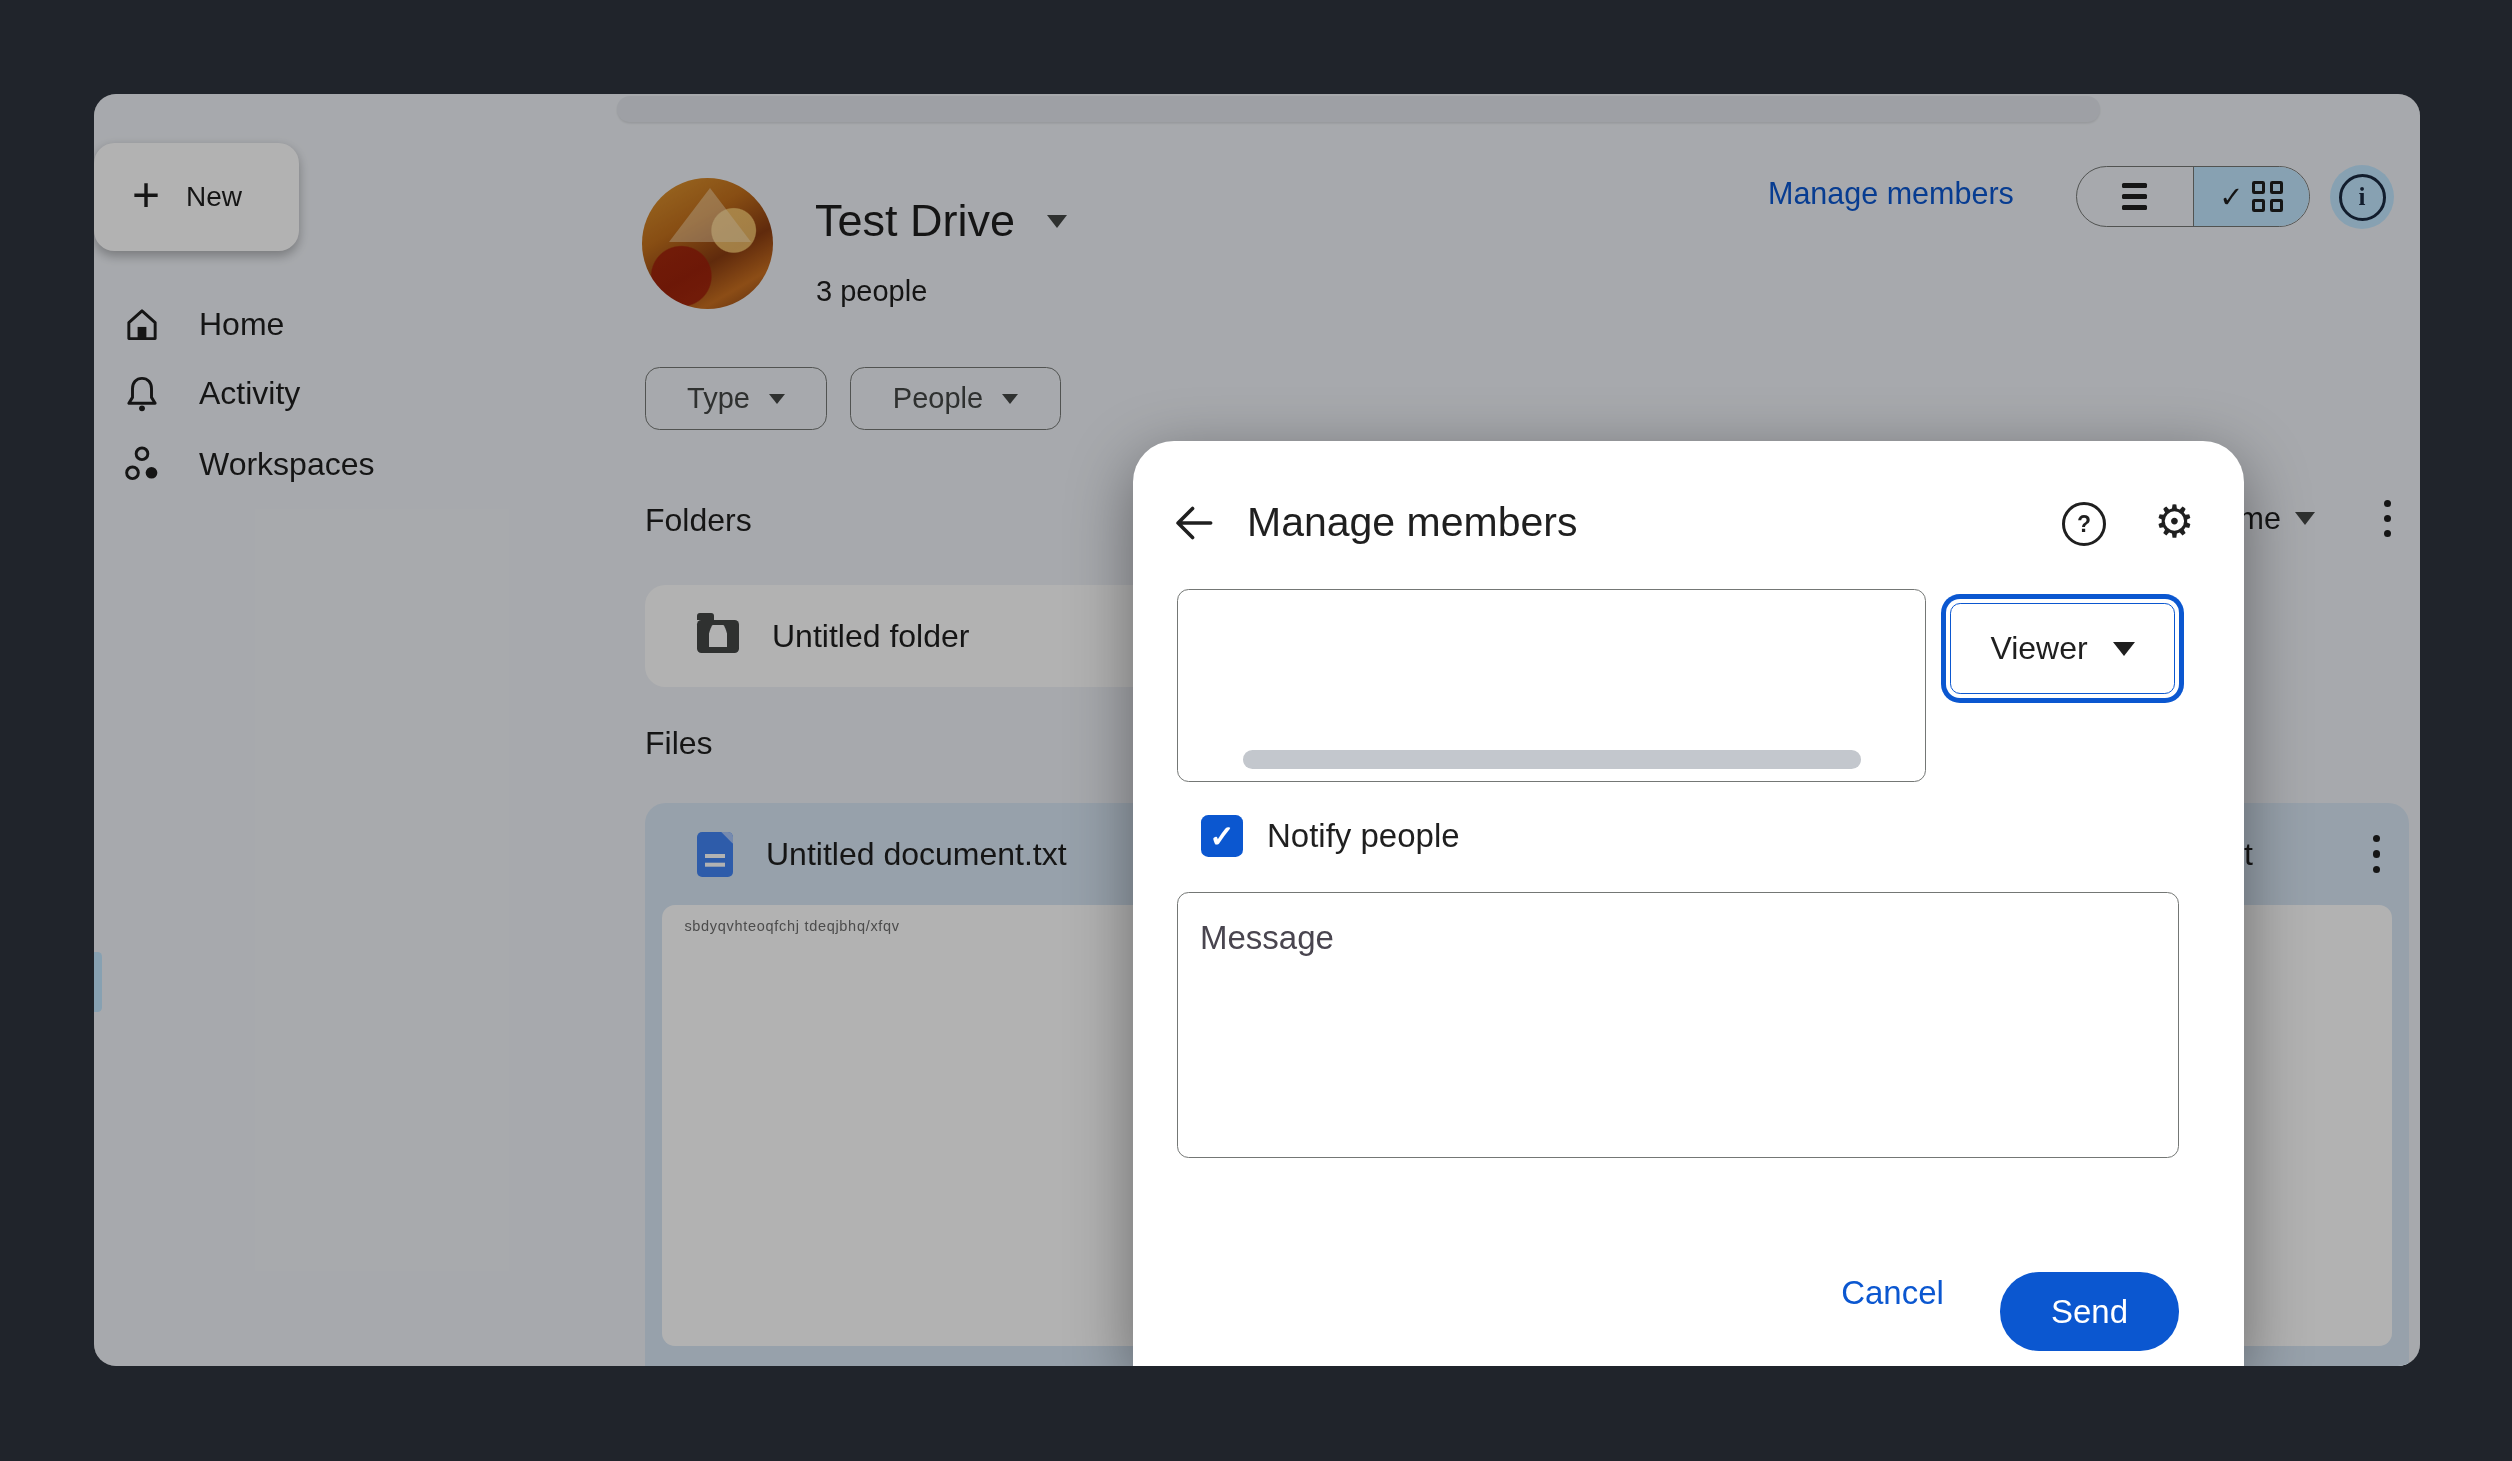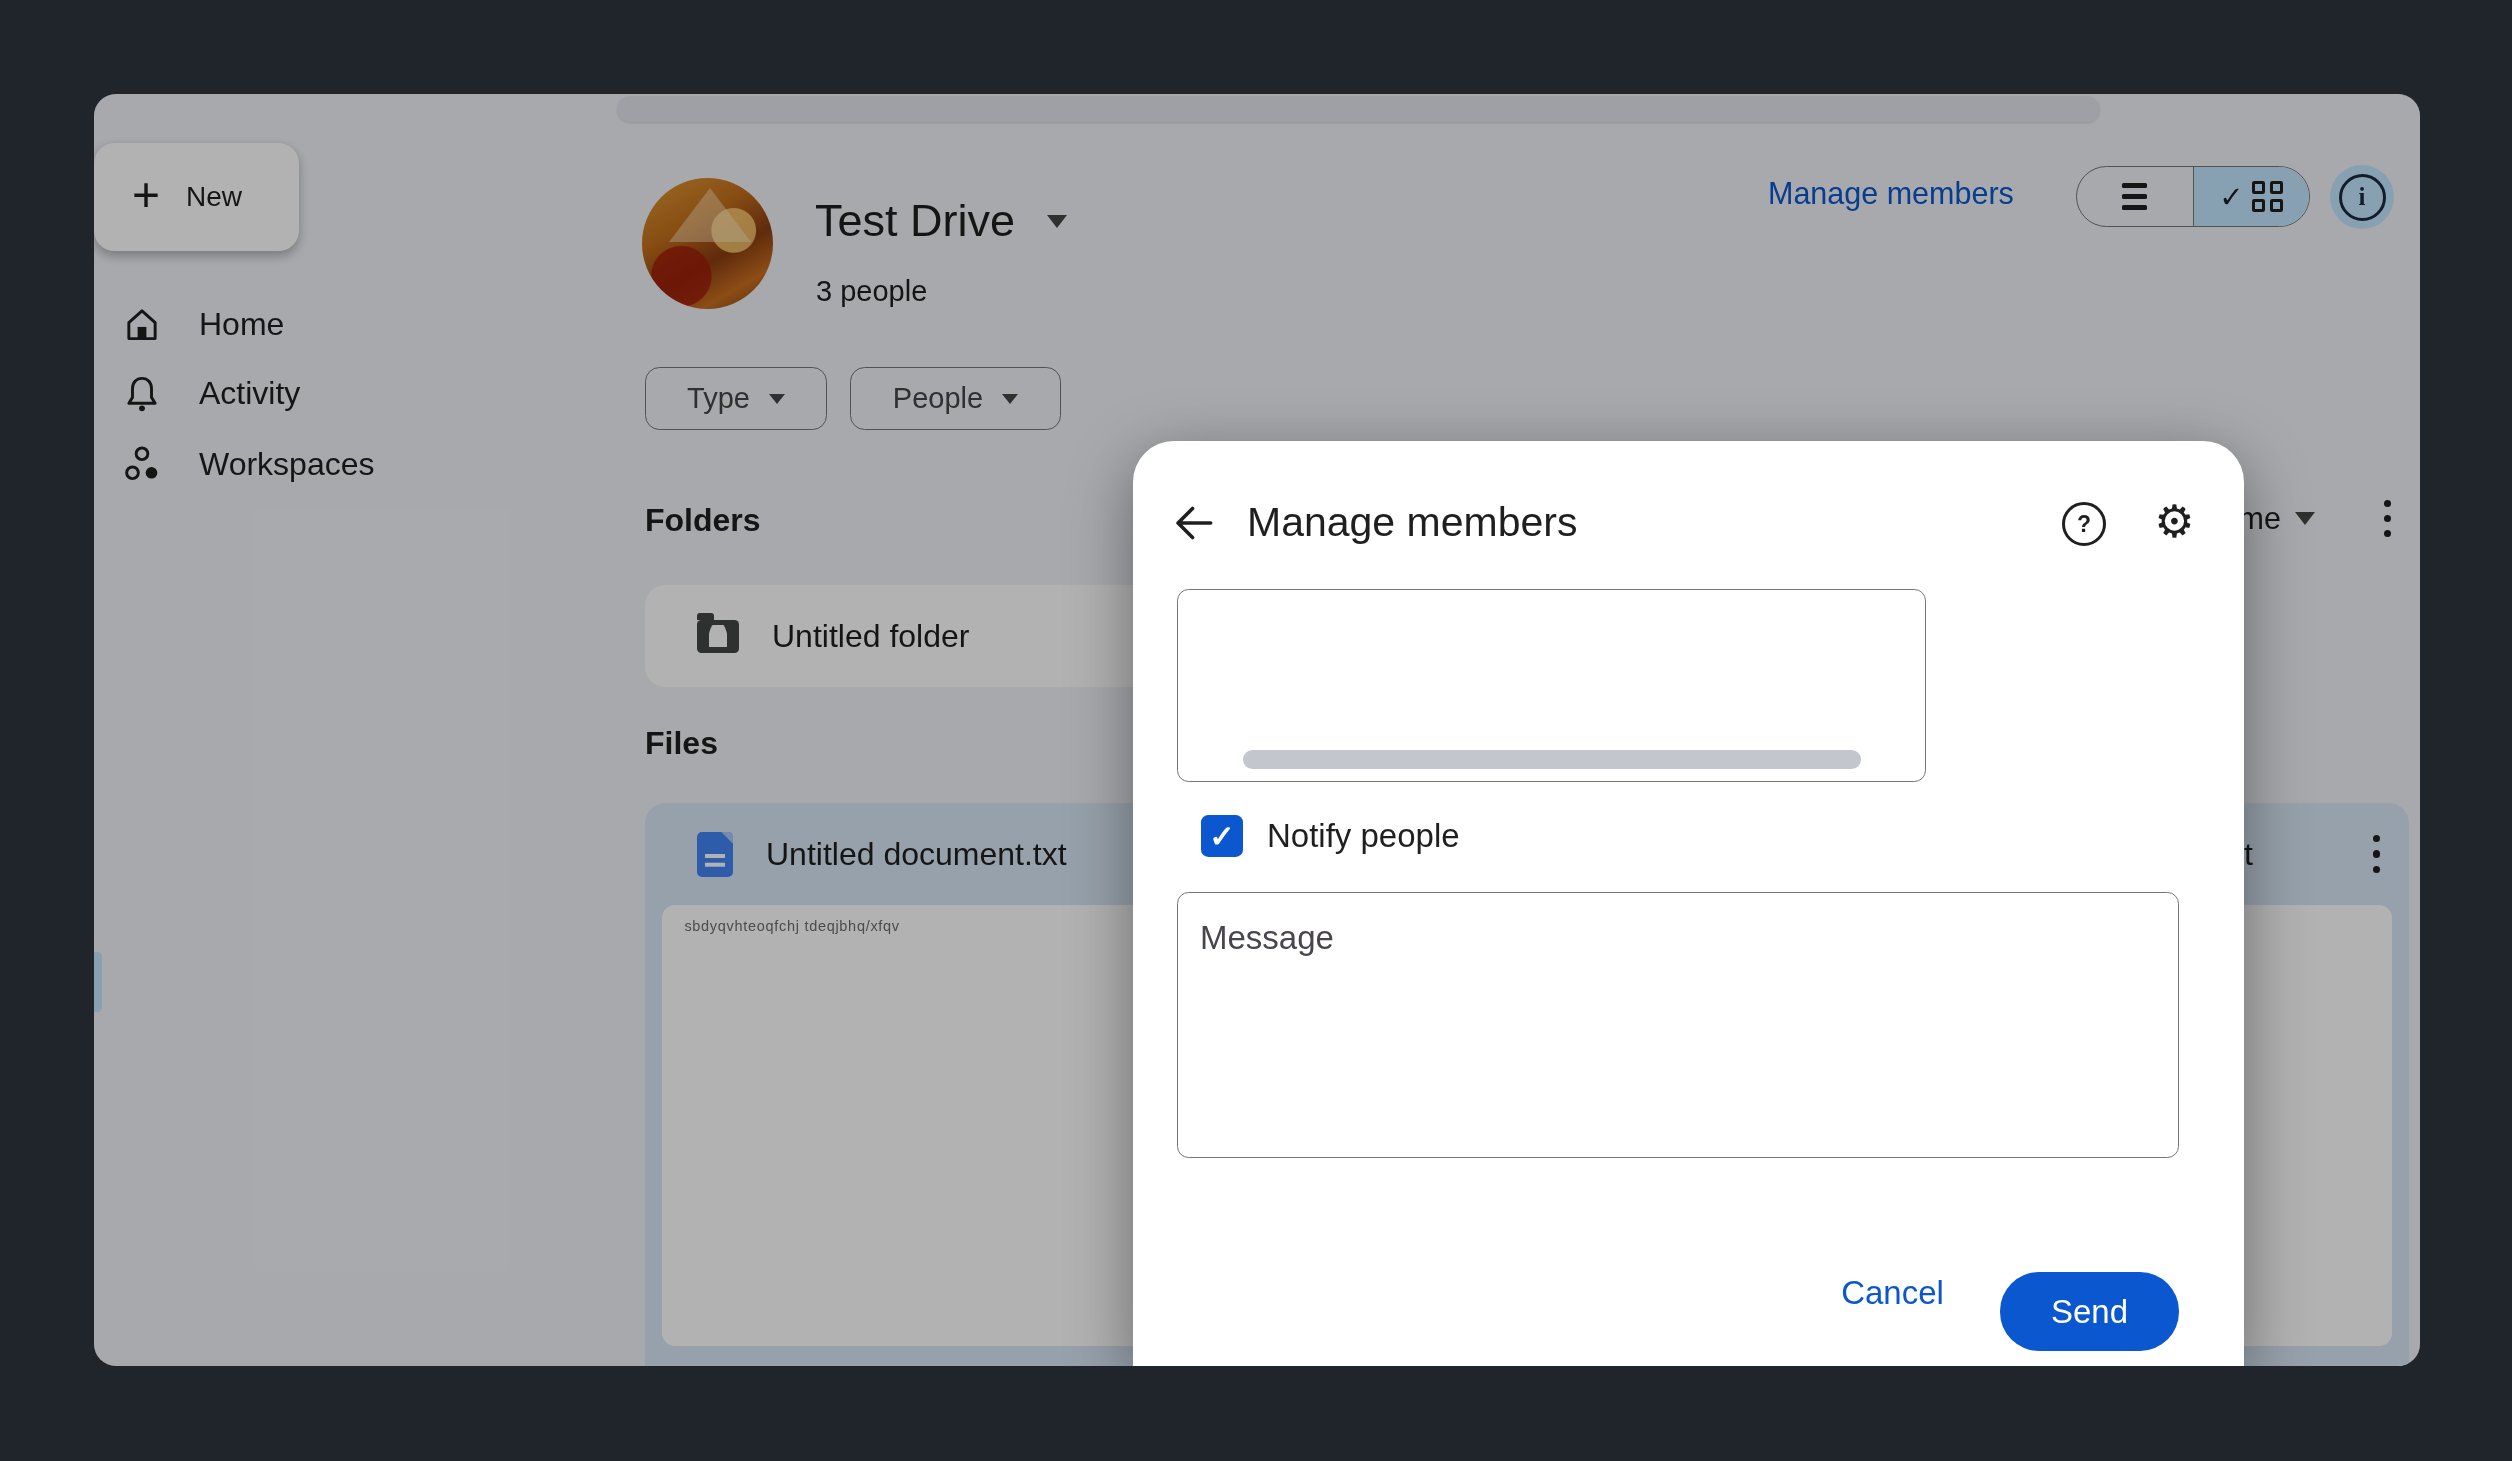--- a/index.html
+++ b/index.html
@@ -55,21 +55,21 @@
   }
   .avatar::after{content:"";position:absolute;left:20%;top:8%;width:0;height:0;border-left:41px solid transparent;border-right:41px solid transparent;border-bottom:54px solid rgba(255,236,200,0.45);}
   .drive-title{position:absolute;left:198px;top:100px;height:54px;display:flex;align-items:center;gap:32px;font-size:45px;font-weight:500;color:#1f1f1f;}
   .drive-sub{position:absolute;left:199px;top:179px;height:36px;display:flex;align-items:center;font-size:29px;color:#1f1f1f;}
   .caret{width:0;height:0;border-left:10.2px solid transparent;border-right:10.2px solid transparent;border-top:13px solid #444746;}
   .caret.small{border-left-width:8px;border-right-width:8px;border-top-width:10.2px;}
   .chip-filter{
     position:absolute;top:273px;height:63px;border:1.5px solid #747775;border-radius:14.5px;
     display:flex;align-items:center;justify-content:center;gap:19px;font-size:29px;color:#444746;font-weight:500;box-sizing:border-box;background:transparent;
   }
-  .sect-label{font-size:32px;font-weight:700;color:#1f1f1f;}
+  .sect-label{font-size:32px;font-weight:400;color:#1f1f1f;}
   .sort{position:absolute;left:1501px;top:404px;width:276px;height:41px;display:flex;align-items:center;justify-content:flex-end;gap:14.5px;font-size:30.5px;color:#1f1f1f;}
   .dots{display:flex;flex-direction:column;gap:8px;padding:2.9px;}
   .dots i{width:7.3px;height:7.3px;border-radius:50%;background:#1f1f1f;display:block;}
   .tile{border-radius:20.4px;box-sizing:border-box;}
   .tile-head{display:flex;align-items:center;height:102px;padding:0 22px 0 52px;gap:33px;font-size:32px;font-weight:500;color:#1f1f1f;}
   .folder-ico{width:42px;height:33px;background:#444746;border-radius:4.4px;position:relative;}
   .folder-ico::before{content:"";position:absolute;left:0;top:-6.5px;width:17.4px;height:7.3px;background:#444746;border-radius:2.9px 2.9px 0 0;}
   .folder-ico::after{
     content:"";position:absolute;left:12.4px;top:5.8px;width:17.4px;height:22px;
     background:
@@ -263,20 +263,28 @@
       <span class="help-ring">?</span>
     </div>
     <div class="abs icon-btn" style="left:1016px;top:55px;width:51px;height:51px;">
       <span class="gear">⚙</span>
     </div>
 
     <div class="recip-box">
       <div class="hscroll"></div>
     </div>
 
+    <div class="viewer-outer">
+      <div class="viewer-mid">
+        <div class="viewer-inner">
+          <span>Viewer</span>
+          <span class="viewer-caret"></span>
+        </div>
+      </div>
+    </div>
 
     <div class="checkbox">✓</div>
     <div class="notify-label">Notify people</div>
 
     <textarea class="message" placeholder="Message" style=""></textarea>
 
     <button class="cancel-btn">Cancel</button>
     <button class="send-btn">Send</button>
   </div>
 

